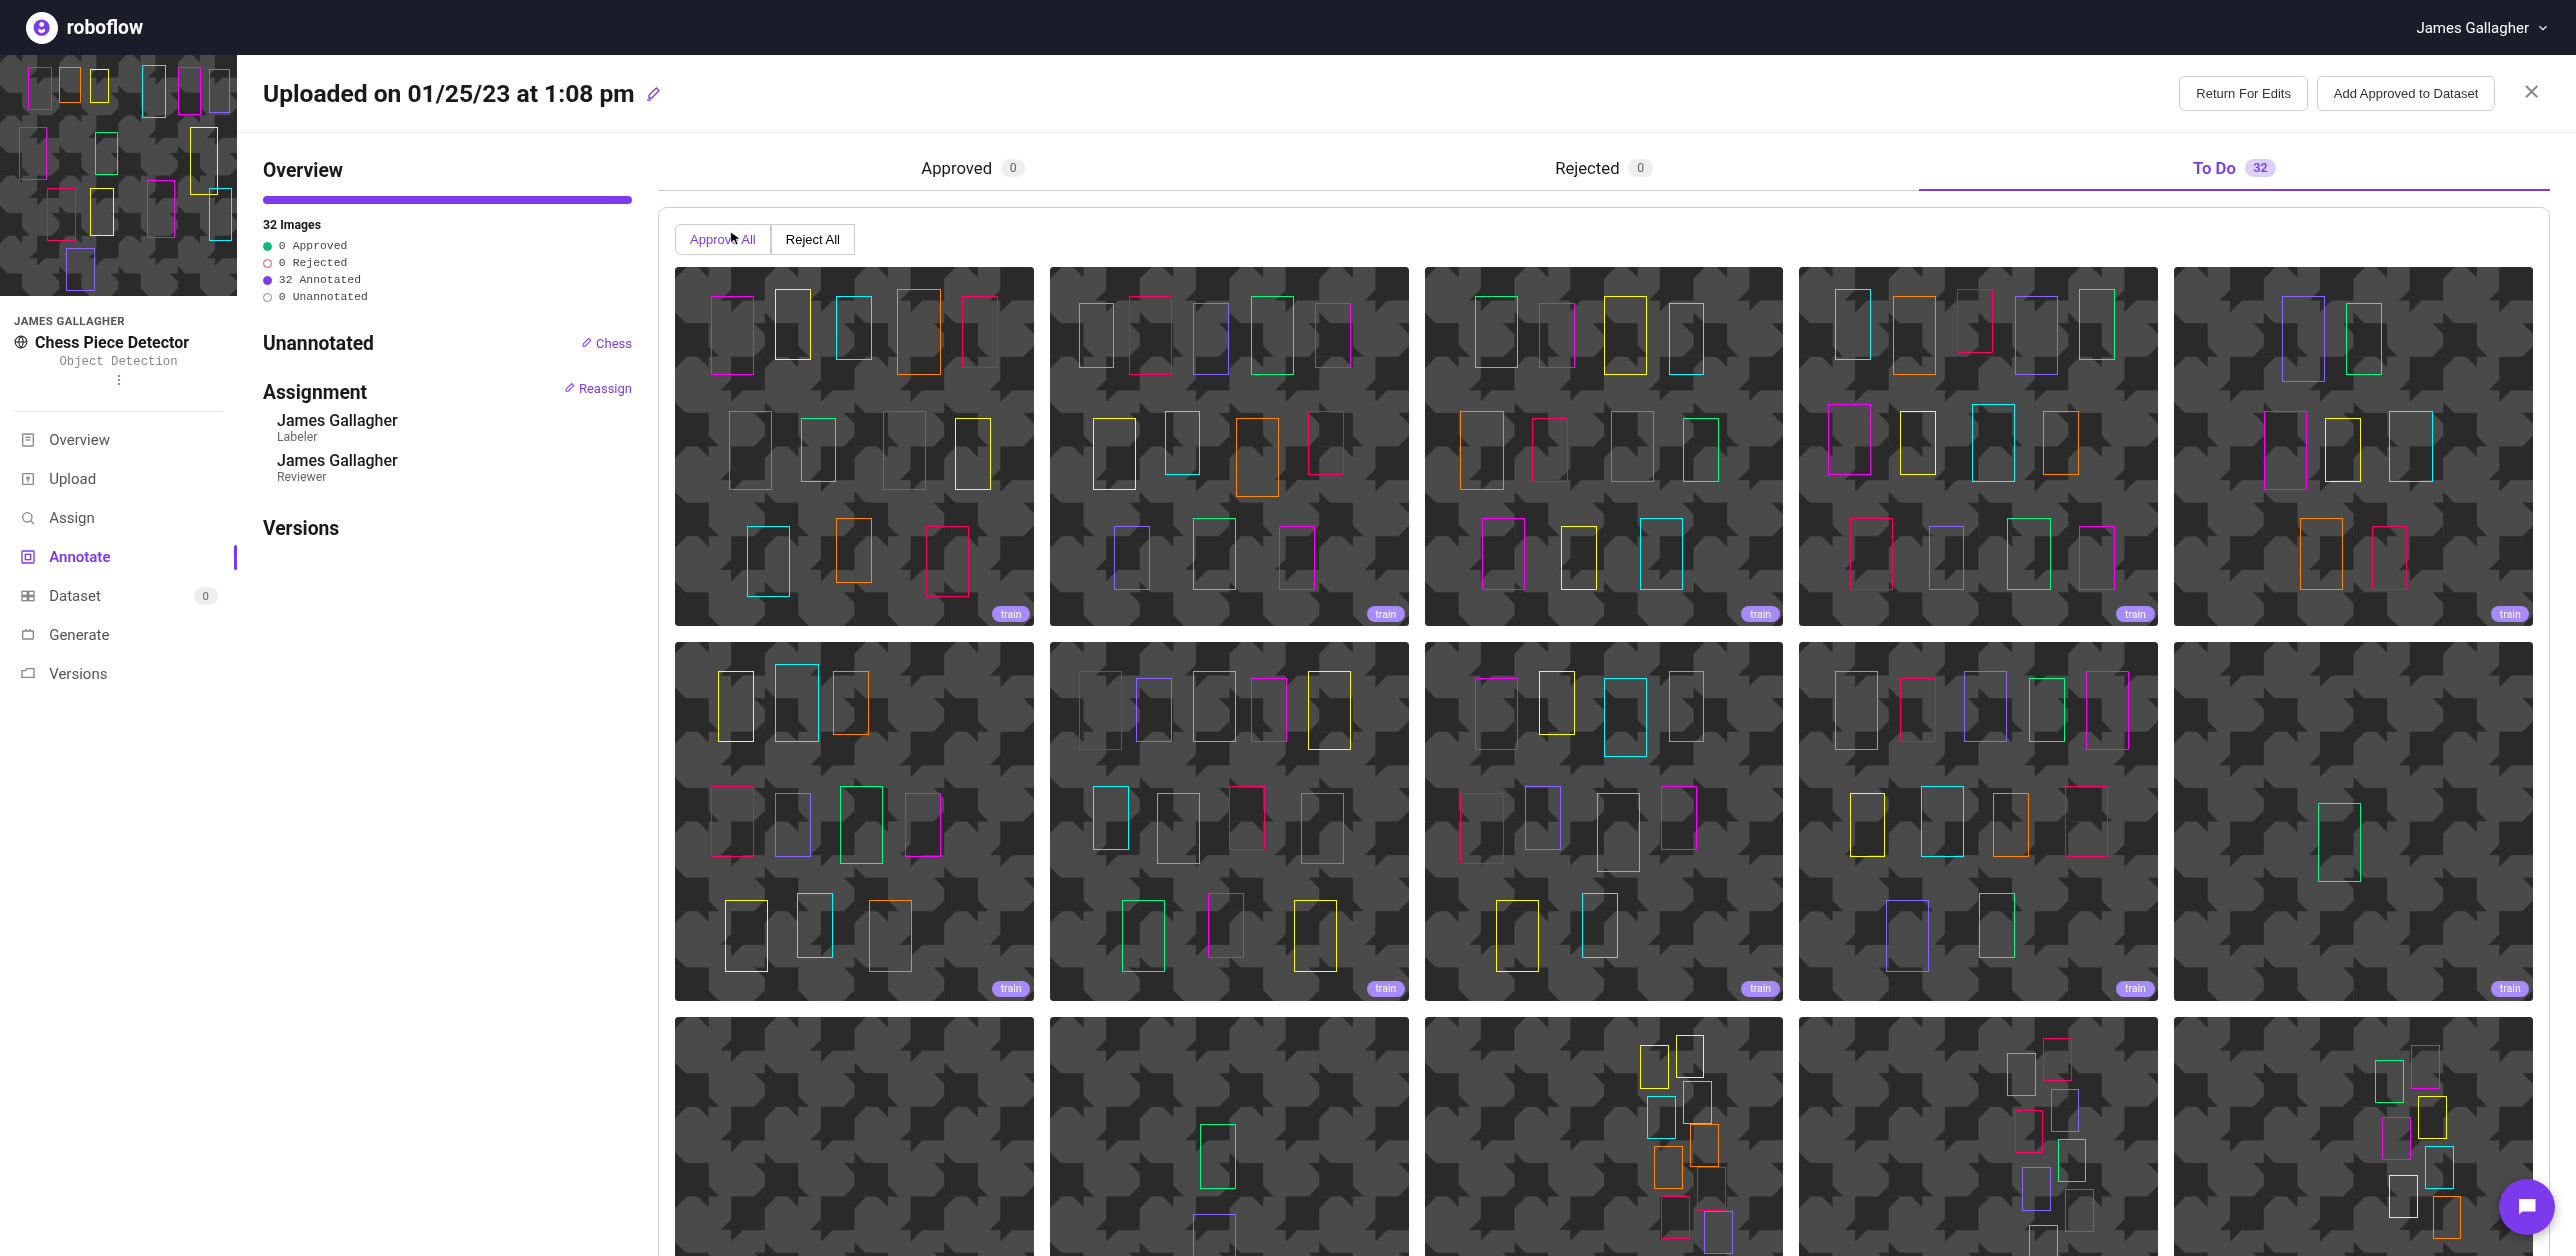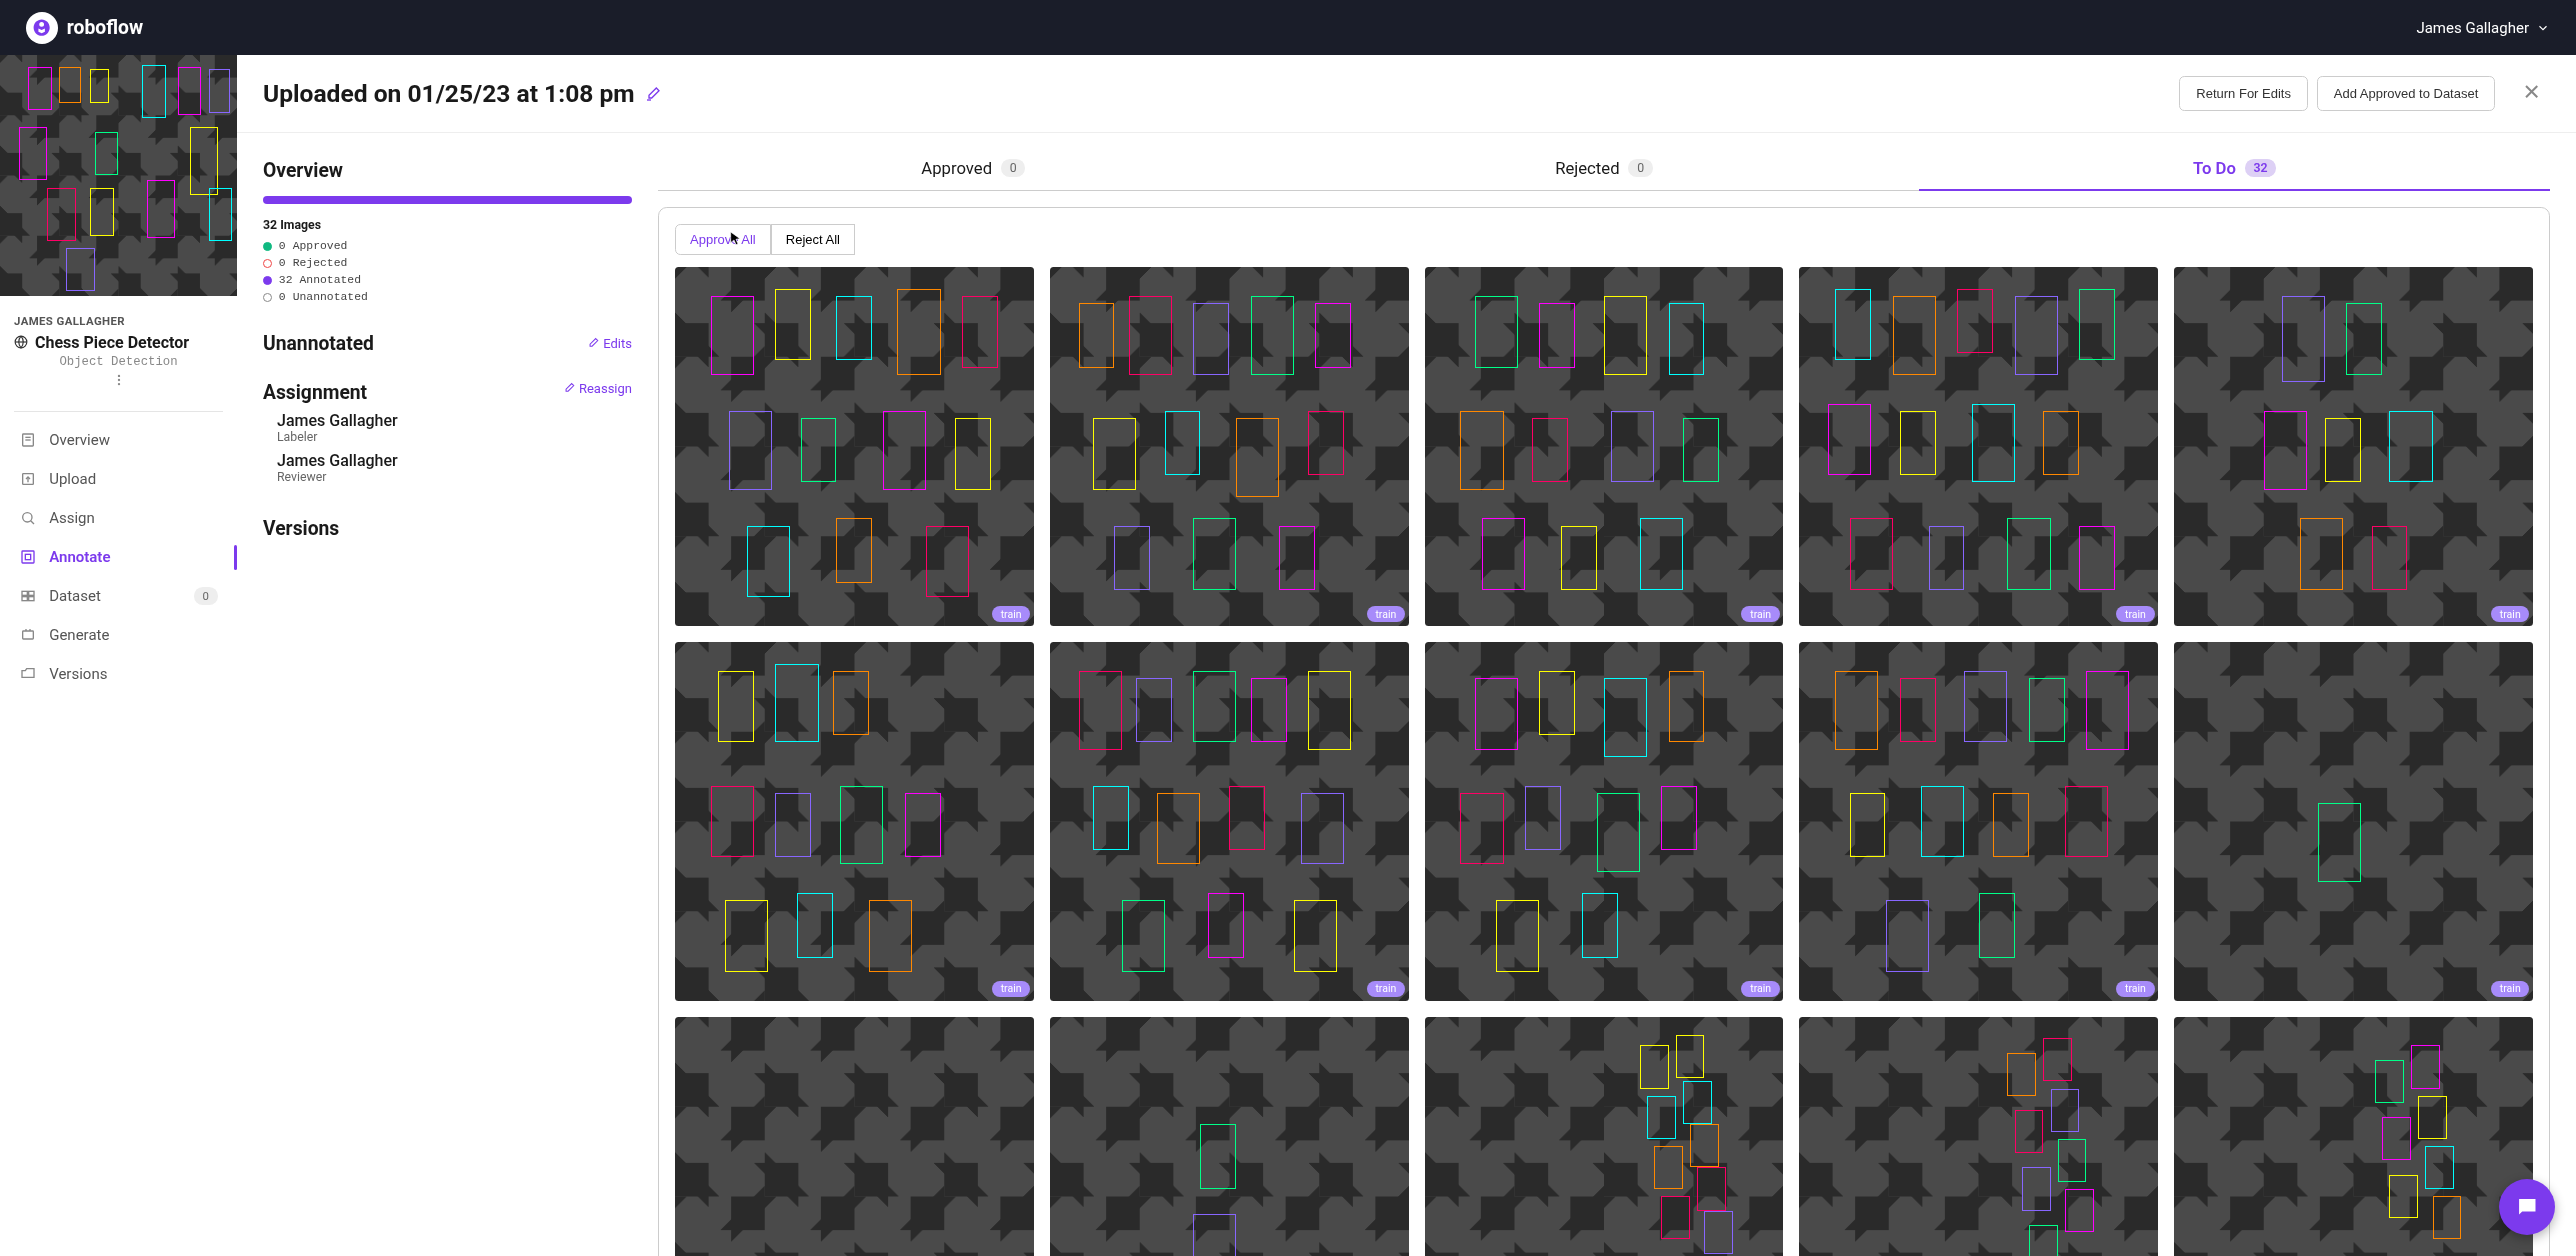--- a/index.html
+++ b/index.html
@@ -301,21 +301,21 @@
           <span>0</span>
           <span>Unannotated</span>
         </div>
 
         <div class="instructions-row">
           <div class="section-title" style="margin-bottom:0">Unannotated</div>
           <div class="edit-link">
             <svg width="12.3" height="12.3" viewBox="0 0 24 24" fill="none" stroke="#7c3aed" stroke-width="2">
                 <path d="M17 3l4 4-11 11H6v-4z"></path>
               </svg>
-            <span>Edits</span>
+            <span>Chess</span>
           </div>
         </div>
 
         <div class="assignment-block">
           <div class="assign-row">
             <div>
               <div class="section-title" style="margin-bottom:7px">Assignment</div>
               <div class="assign-people">
                 <div class="person-name">James Gallagher</div>
                 <div class="person-role">Labeler</div>

